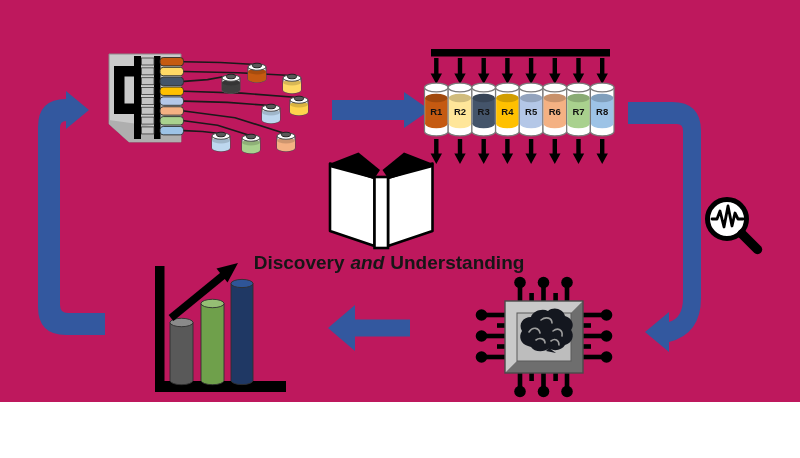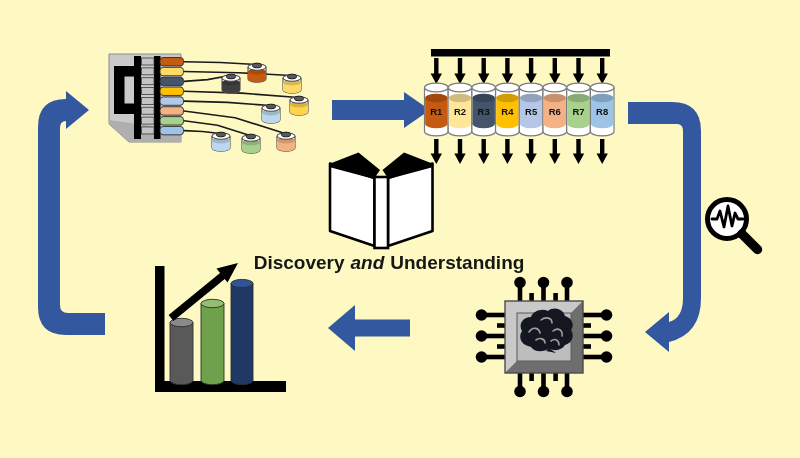--- a/index.html
+++ b/index.html
@@ -1,16 +1,16 @@
 <!DOCTYPE html>
 <html><head>
 <meta charset="utf-8">
 <style>
   html,body{margin:0;padding:0;background:#ffffff;}
-  .stage{position:relative;width:800px;height:458px;background:#fef9c3;overflow:hidden;text-decoration:underline;}
+  .stage{position:relative;width:800px;height:402px;background:#be185d;overflow:hidden;text-decoration:underline;}
   svg{display:block;}
   text{font-family:"Liberation Sans", sans-serif;}
 </style>
 </head>
 <body>
 
 <div class="stage">
 <svg id="scene" width="800" height="458" viewBox="0 0 800 458">
   <defs>
     <g id="pin-up">

